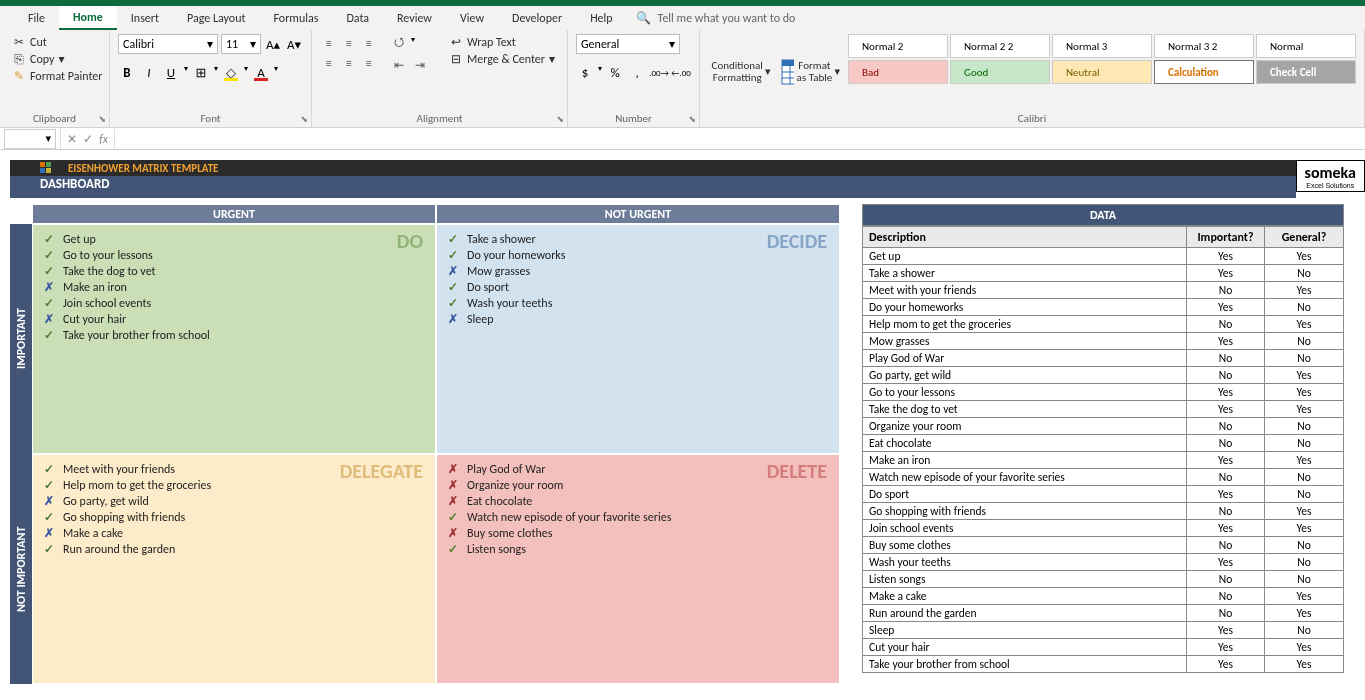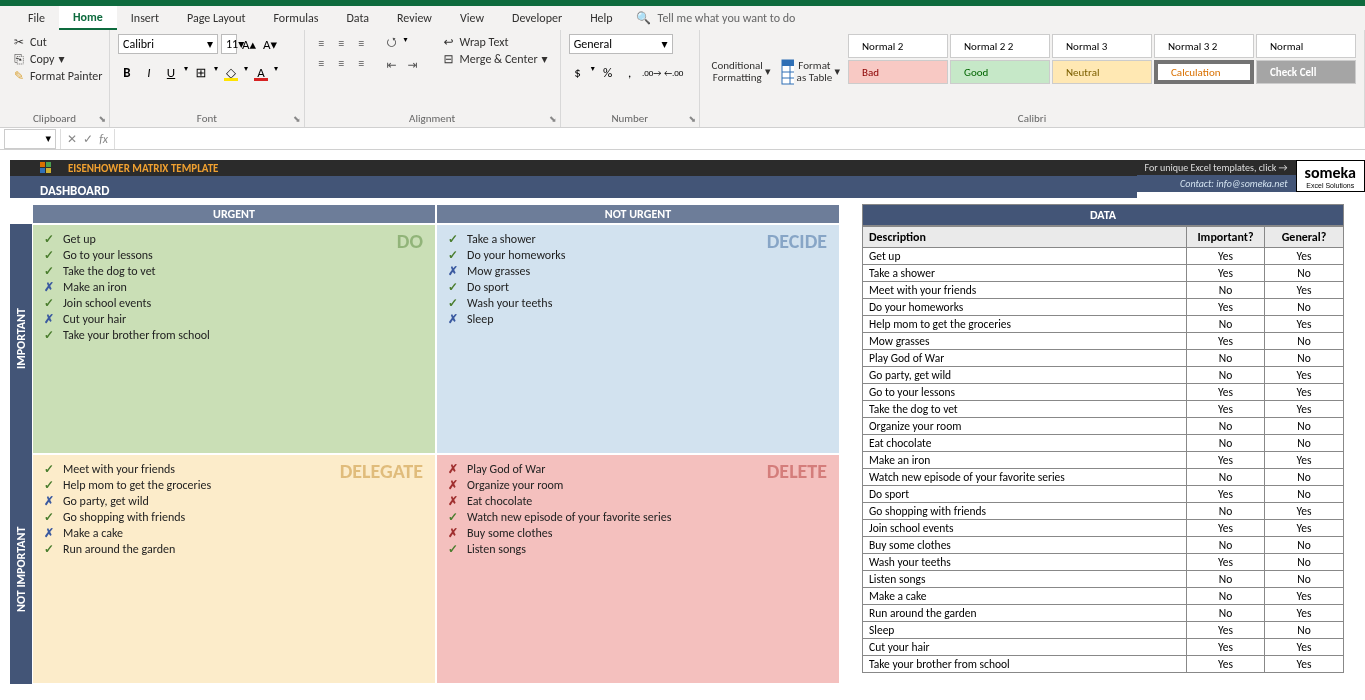--- a/index.html
+++ b/index.html
@@ -13,44 +13,44 @@
 .rgroup{border-right:1px solid #d8d8d8;padding:4px 8px 2px;display:flex;flex-direction:column;justify-content:space-between;position:relative}
 .rgroup-label{font-size:11px;color:#666;text-align:center;padding-top:2px}
 .rgroup-body{display:flex;gap:6px;flex:1}
 .dialog-launch{position:absolute;right:3px;bottom:3px;font-size:9px;color:#888;cursor:pointer}
 .vcol{display:flex;flex-direction:column;gap:1px;font-size:12px;color:#323130}
 .btn-line{display:flex;align-items:center;gap:4px;padding:1px 4px;cursor:pointer;white-space:nowrap}
 .icon{display:inline-block;width:14px;height:14px;text-align:center;font-size:12px}
 .fontbox{display:flex;align-items:center;gap:3px}
 .dd{border:1px solid #bbb;background:#fff;height:20px;display:flex;align-items:center;padding:0 4px;font-size:12px}
 .dd.font{width:100px}
-.dd.size{width:16px}
+.dd.size{width:40px}
 .dd.num{width:104px}
 .fontbtns{display:flex;gap:4px;margin-top:3px}
 .fbtn{width:18px;height:18px;display:flex;align-items:center;justify-content:center;font-size:13px;cursor:pointer}
 .align-grid{display:grid;grid-template-columns:repeat(3,18px);gap:2px}
 .abtn{width:18px;height:18px;display:flex;align-items:center;justify-content:center;cursor:pointer;color:#555}
 .bigbtn{display:flex;flex-direction:row;align-items:center;justify-content:center;width:64px;gap:2px;font-size:11px;color:#323130;cursor:pointer;padding:2px;text-align:center;line-height:1.1}
 .styles-grid{display:grid;grid-template-columns:repeat(5,100px);grid-template-rows:24px 24px;gap:2px}
 .style-cell{border:1px solid #ccc;display:flex;align-items:center;padding:0 13px;font-size:11px;cursor:pointer}
 .s-normal{background:#fff}
 .s-bad{background:#f8c9c4;color:#8b0000}
 .s-good{background:#c6e8c8;color:#006400}
 .s-neutral{background:#ffe8b3;color:#7d6000}
-.s-calc{background:#fff;color:#d97000;font-weight:400;border:4px solid #737373}
+.s-calc{background:#fff;color:#d97000;font-weight:700;border:1px solid #737373}
 .s-check{background:#a5a5a5;color:#fff;font-weight:600}
 .formulabar{height:22px;background:#fff;border-bottom:1px solid #d0d0d0;display:flex;align-items:center}
 .namebox{width:52px;height:20px;border:1px solid #ccc;margin:0 4px;display:flex;align-items:center;justify-content:flex-end;padding:0 4px;font-size:11px}
 .fb-btns{display:flex;align-items:center;gap:6px;color:#888;padding:0 6px;border-left:1px solid #ddd;border-right:1px solid #ddd;height:20px}
 .fb-input{flex:1;height:20px;border:none;padding:0 6px;font-size:12px;outline:none}
 .sheet{position:absolute;top:150px;left:0;right:0;bottom:0;background:#fff;overflow:hidden}
 .worksheet{position:relative;padding:10px 0 0 10px}
 .header-strip{height:16px;background:#2b2b2b;display:flex;align-items:center;padding-left:30px;margin-bottom:0}
 .header-strip .title1{color:#f0a030;font-size:11px;font-weight:700;margin-left:8px}
-.header-strip2{height:22px;background:#435577;display:flex;align-items:flex-end;justify-content:space-between;padding:0 8px 0 30px}
+.header-strip2{height:22px;background:#435577;display:flex;align-items:flex-start;justify-content:space-between;padding:0 8px 9px 30px}
 .header-strip2 .title2{color:#fff;font-size:13px;font-weight:700}
 .header-right{text-align:right;font-size:10px}
 .link-line{background:#2b2b2b;color:#ddd;padding:1px 8px;font-size:10px}
 .someka{background:#fff;color:#000;font-weight:700;font-family:serif;font-size:16px;padding:2px 8px;border:1px solid #000;text-align:center}
 .someka small{display:block;font-size:7px;font-weight:400;font-family:sans-serif}
 .content-row{display:flex;gap:22px;margin-top:6px}
 .dash{width:830px}
 .dash-row{display:flex}
 .axis-label{writing-mode:vertical-rl;transform:rotate(180deg);background:#435577;color:#fff;font-weight:700;font-size:12px;display:flex;align-items:center;justify-content:center;width:22px}
 .quad-headers{display:flex}
@@ -270,24 +270,20 @@
               <rect x="6" y="6" width="5" height="5" fill="#d0b030"></rect>
             </svg>
           <span class="title1">EISENHOWER MATRIX TEMPLATE</span>
         </div>
         <div class="header-strip2">
           <span class="title2">DASHBOARD</span>
         </div>
       </div>
       <div class="header-right">
         <div style="display:flex">
-          <div>
-            <div class="link-line"><span>For unique Excel templates, click →</span></div>
-            <div style="background:#435577;color:#d2e2ef;padding:2px 8px;font-style:italic">Contact: info@someka.net</div>
-          </div>
           <div class="someka"><span>someka</span><small>Excel Solutions</small></div>
         </div>
       </div>
     </div>
 
     <div class="content-row">
       <div class="dash">
         <div class="quad-headers">
           <div class="quad-header spacer"></div>
           <div class="quad-header">URGENT</div>

